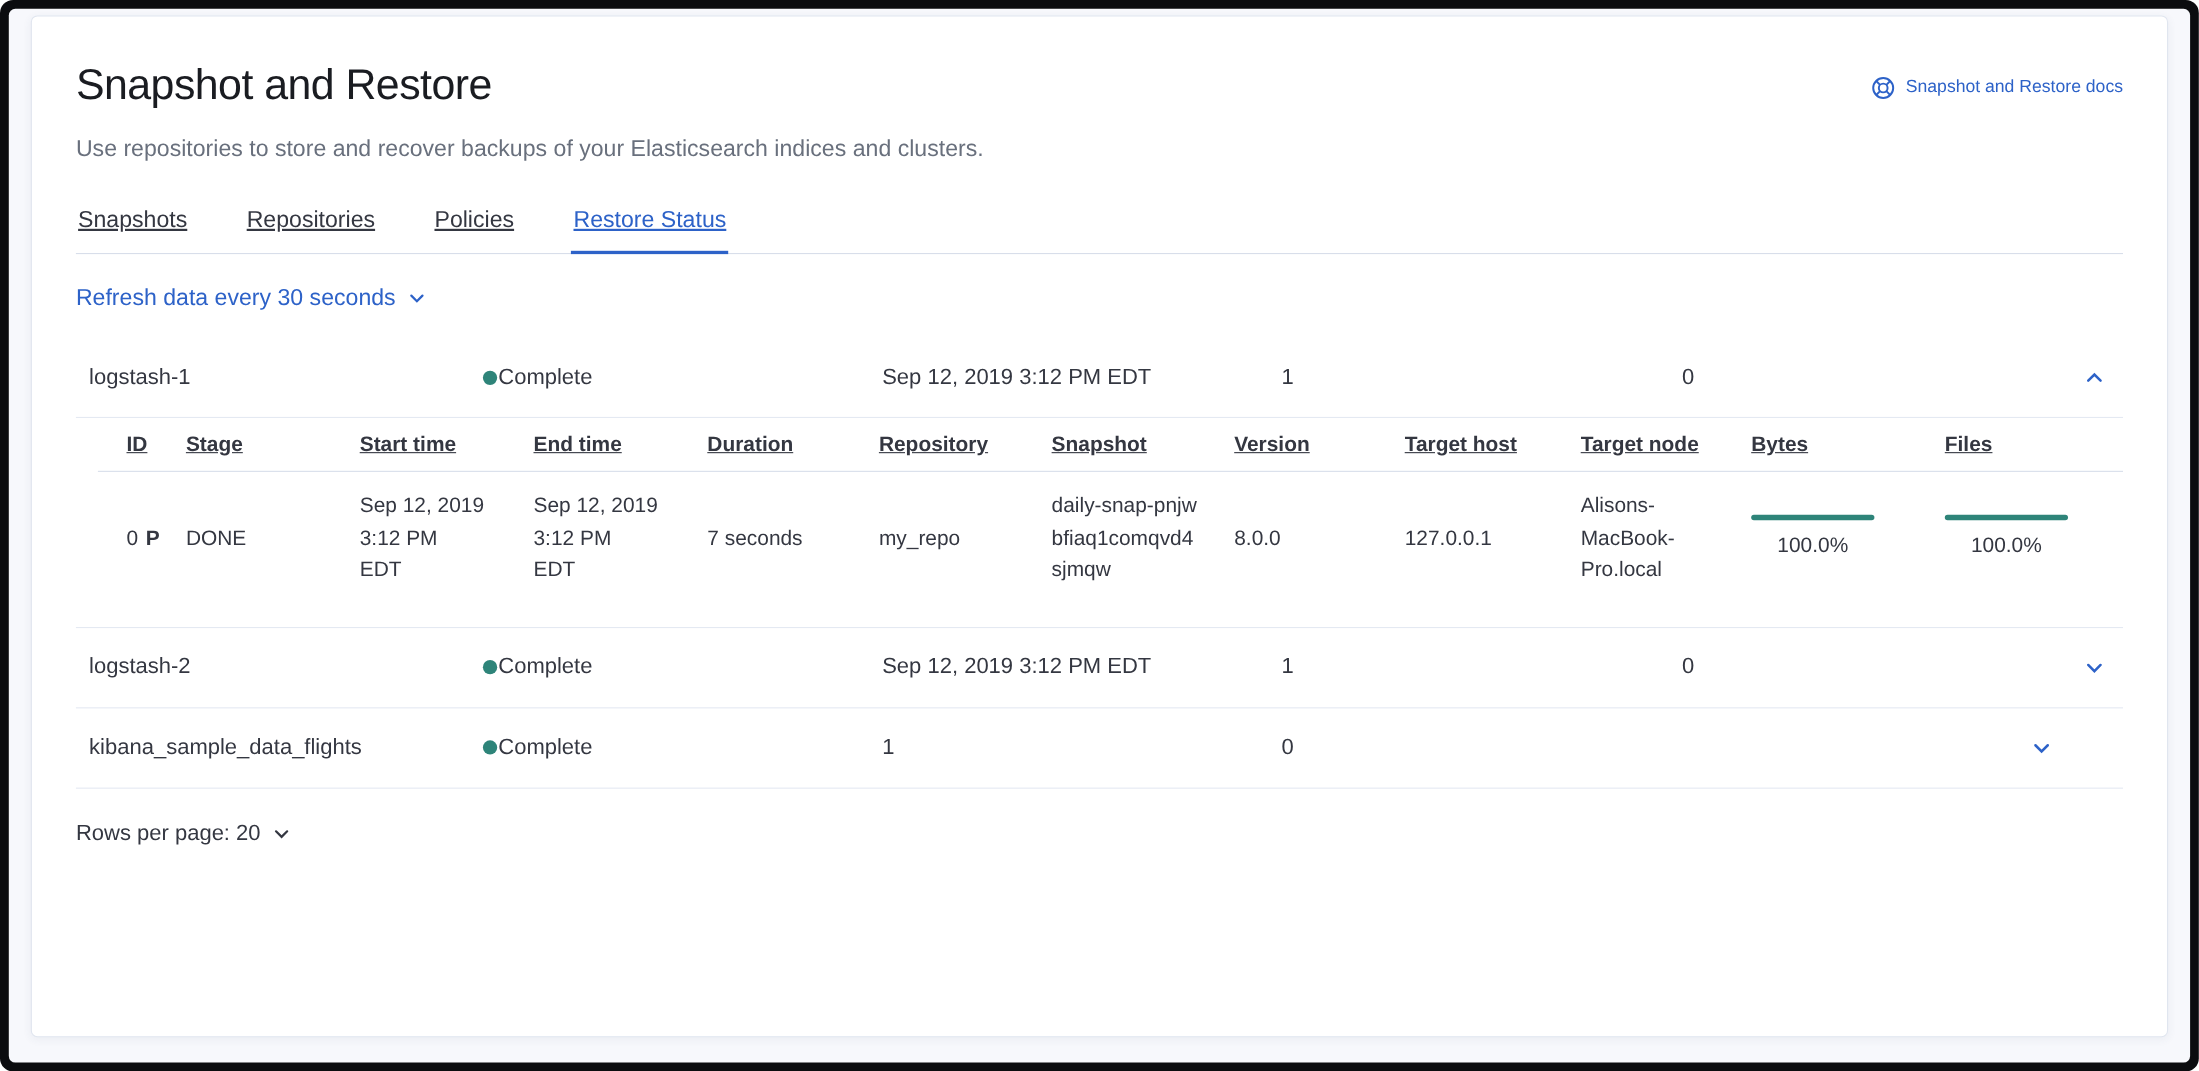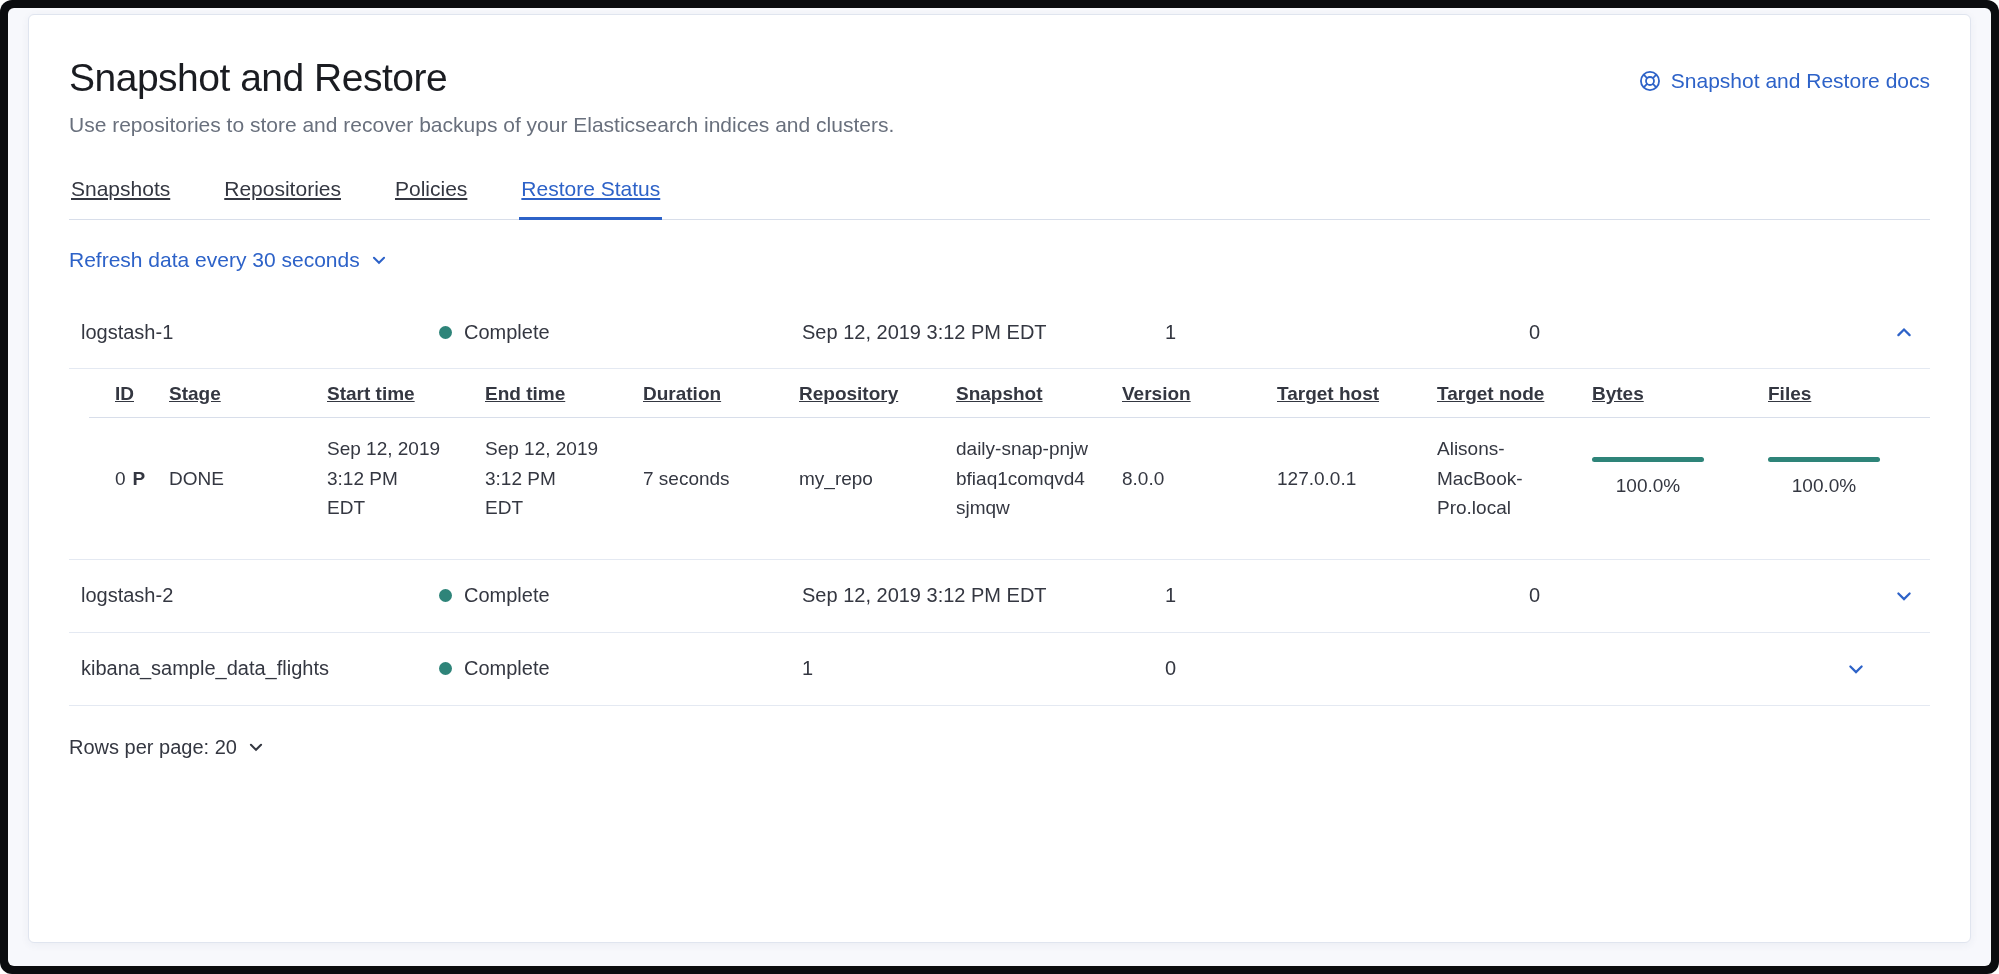--- a/index.html
+++ b/index.html
@@ -28,24 +28,24 @@
     height: 929px;
     padding: 40px 40px 36px 40px;
   }
   
   .title-row { display: flex; justify-content: space-between; align-items: flex-start; gap: 32px; }
   h1.page-title {
     font-size: 39px; font-weight: 400; color: #1a1c21; letter-spacing: -0.5px; line-height: 1.2;
   }
   .docs-link {
     display: inline-flex; align-items: center; gap: 10px;
-    color: #2d62c8; font-size: 21px; text-decoration: none; cursor: pointer;
+    color: #2d62c8; font-size: 16px; text-decoration: none; cursor: pointer;
     margin-top: 14px;
   }
-  .subtitle { margin-top: 8px; font-size: 21px; color: #69707d; line-height: 1.4; }
+  .subtitle { margin-top: 19px; font-size: 21px; color: #69707d; line-height: 1.4; }
   
   .tabs { display: flex; gap: 50px; margin-top: 32px; border-bottom: 1px solid #d8deea; }
   .tab {
     font-size: 21px; color: #343741; padding: 6px 2px 16px 2px; cursor: pointer;
     border-bottom: 3px solid transparent; margin-bottom: -1px; text-decoration: underline;
   }
   .tab.active { color: #2d62c8; border-bottom-color: #2d62c8; }
   
   .refresh { display: inline-flex; align-items: center; gap: 10px; margin-top: 28px;
     color: #2d62c8; font-size: 21px; cursor: pointer; }
@@ -54,21 +54,21 @@
   .t-head, .t-row {
     display: grid;
     grid-template-columns: 358px 363px 363px 364px 1fr 48px;
     align-items: center;
   }
   .t-head { border-bottom: 1px solid #d8deea; }
   .t-head .th { font-weight: 700; font-size: 19px; padding: 12px 12px 16px 12px; }
   .t-row { border-bottom: 1px solid #e4e9f2; }
   .t-row .td { padding: 22px 12px; }
   .sort-arrow { font-weight: 400; margin-left: 6px; font-size: 19px; }
-  .status-cell { display: flex; align-items: center; gap: 12px; }
+  .status-cell { display: flex; align-items: center; gap: 1px; }
   .dot { width: 13px; height: 13px; border-radius: 50%; background: #2e8479; flex: 0 0 auto; }
   .expander { display: flex; justify-content: flex-end; padding-right: 6px; }
   .icon-btn { background: none; border: none; cursor: pointer; padding: 4px; line-height: 0; }
   
   .detail { padding: 0 0 20px 20px; border-bottom: 1px solid #e4e9f2; }
   .d-head, .d-row {
     display: grid;
     grid-template-columns: 72px 158px 158px 158px 156px 157px 166px 155px 160px 155px 176px 1fr;
     align-items: center;
   }

